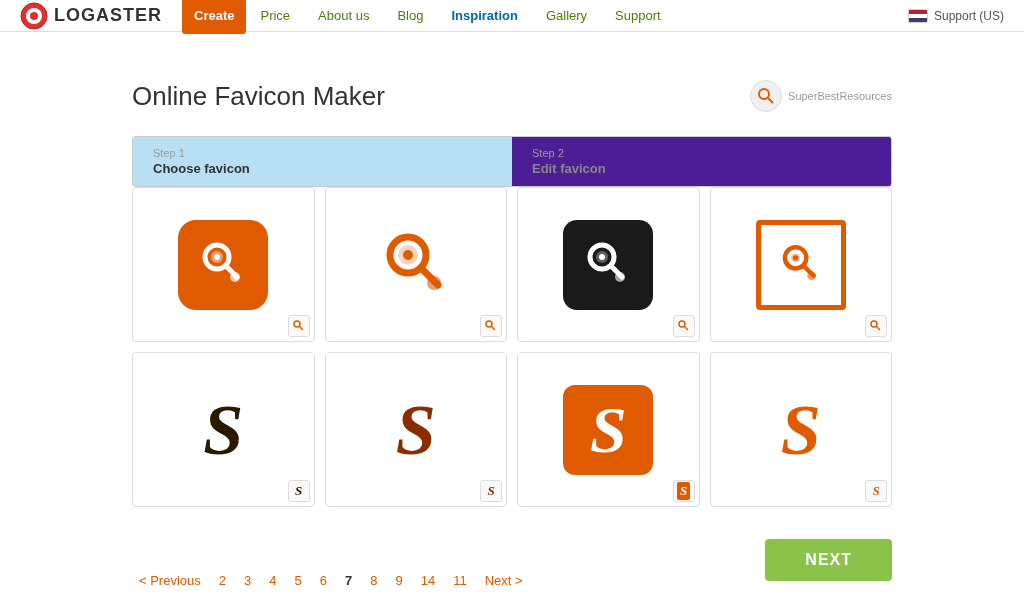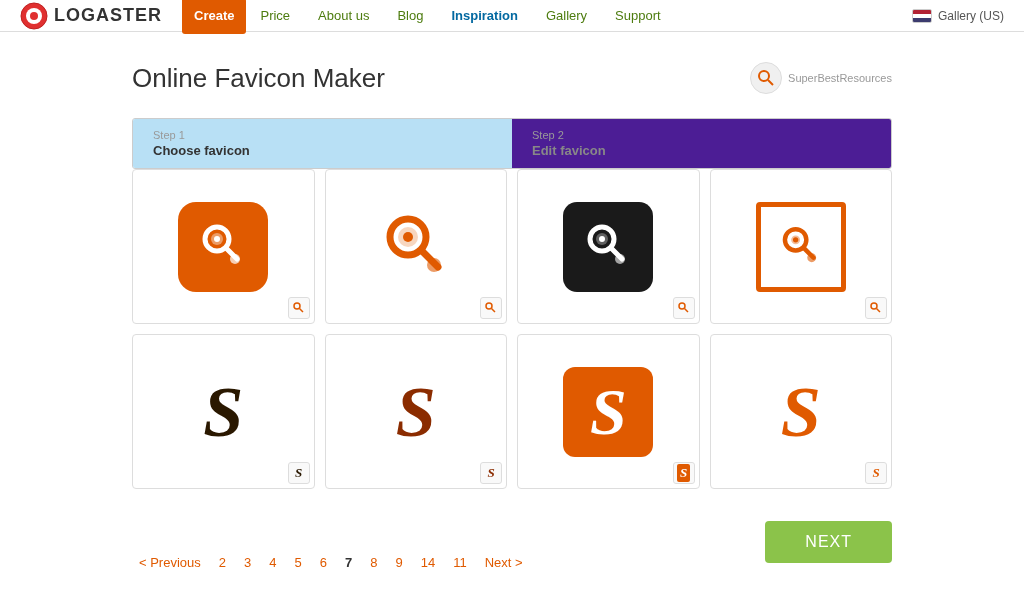--- a/index.html
+++ b/index.html
@@ -75,20 +75,21 @@
       max-width: 800px;
       margin: 0 auto;
       padding: 30px 20px 20px;
     }
 
     .page-header {
       display: flex;
       align-items: center;
       justify-content: space-between;
       margin-bottom: 24px;
+      margin-top: 18px;
     }
     .page-title {
       font-size: 26px;
       font-weight: normal;
       color: #333;
     }
     .partner-logo {
       display: flex;
       align-items: center;
       gap: 6px;
@@ -252,21 +253,21 @@
       font-weight: bold;
       color: #333;
     }
 
     .next-btn {
       background: #8bc34a;
       color: #fff;
       border: none;
       padding: 12px 40px;
       font-size: 16px;
-      font-weight: normal;
+      font-weight: bold;
       border-radius: 4px;
       cursor: pointer;
       letter-spacing: 1px;
     }
 
     
     .magn-svg { width: 56px; height: 56px; }
     .magn-svg-sm { width: 50px; height: 50px; }
   </style>
 </head>
@@ -287,21 +288,21 @@
     <a class="nav-item">Price</a>
     <a class="nav-item">About us</a>
     <a class="nav-item">Blog</a>
     <a class="nav-item active">Inspiration</a>
     <a class="nav-item">Gallery</a>
     <a class="nav-item">Support</a>
   </div>
 
   <div class="nav-right">
     <div class="flag-icon"></div>
-    <span class="lang-text">Gallery (US)</span>
+    <span class="lang-text">Support (US)</span>
   </div>
 </nav>
 
 <div class="main-content">
 
   <div class="page-header">
     <h1 class="page-title">Online Favicon Maker</h1>
     <div class="partner-logo">
       <div class="partner-circle">
         <svg width="20" height="20" viewBox="0 0 20 20">

